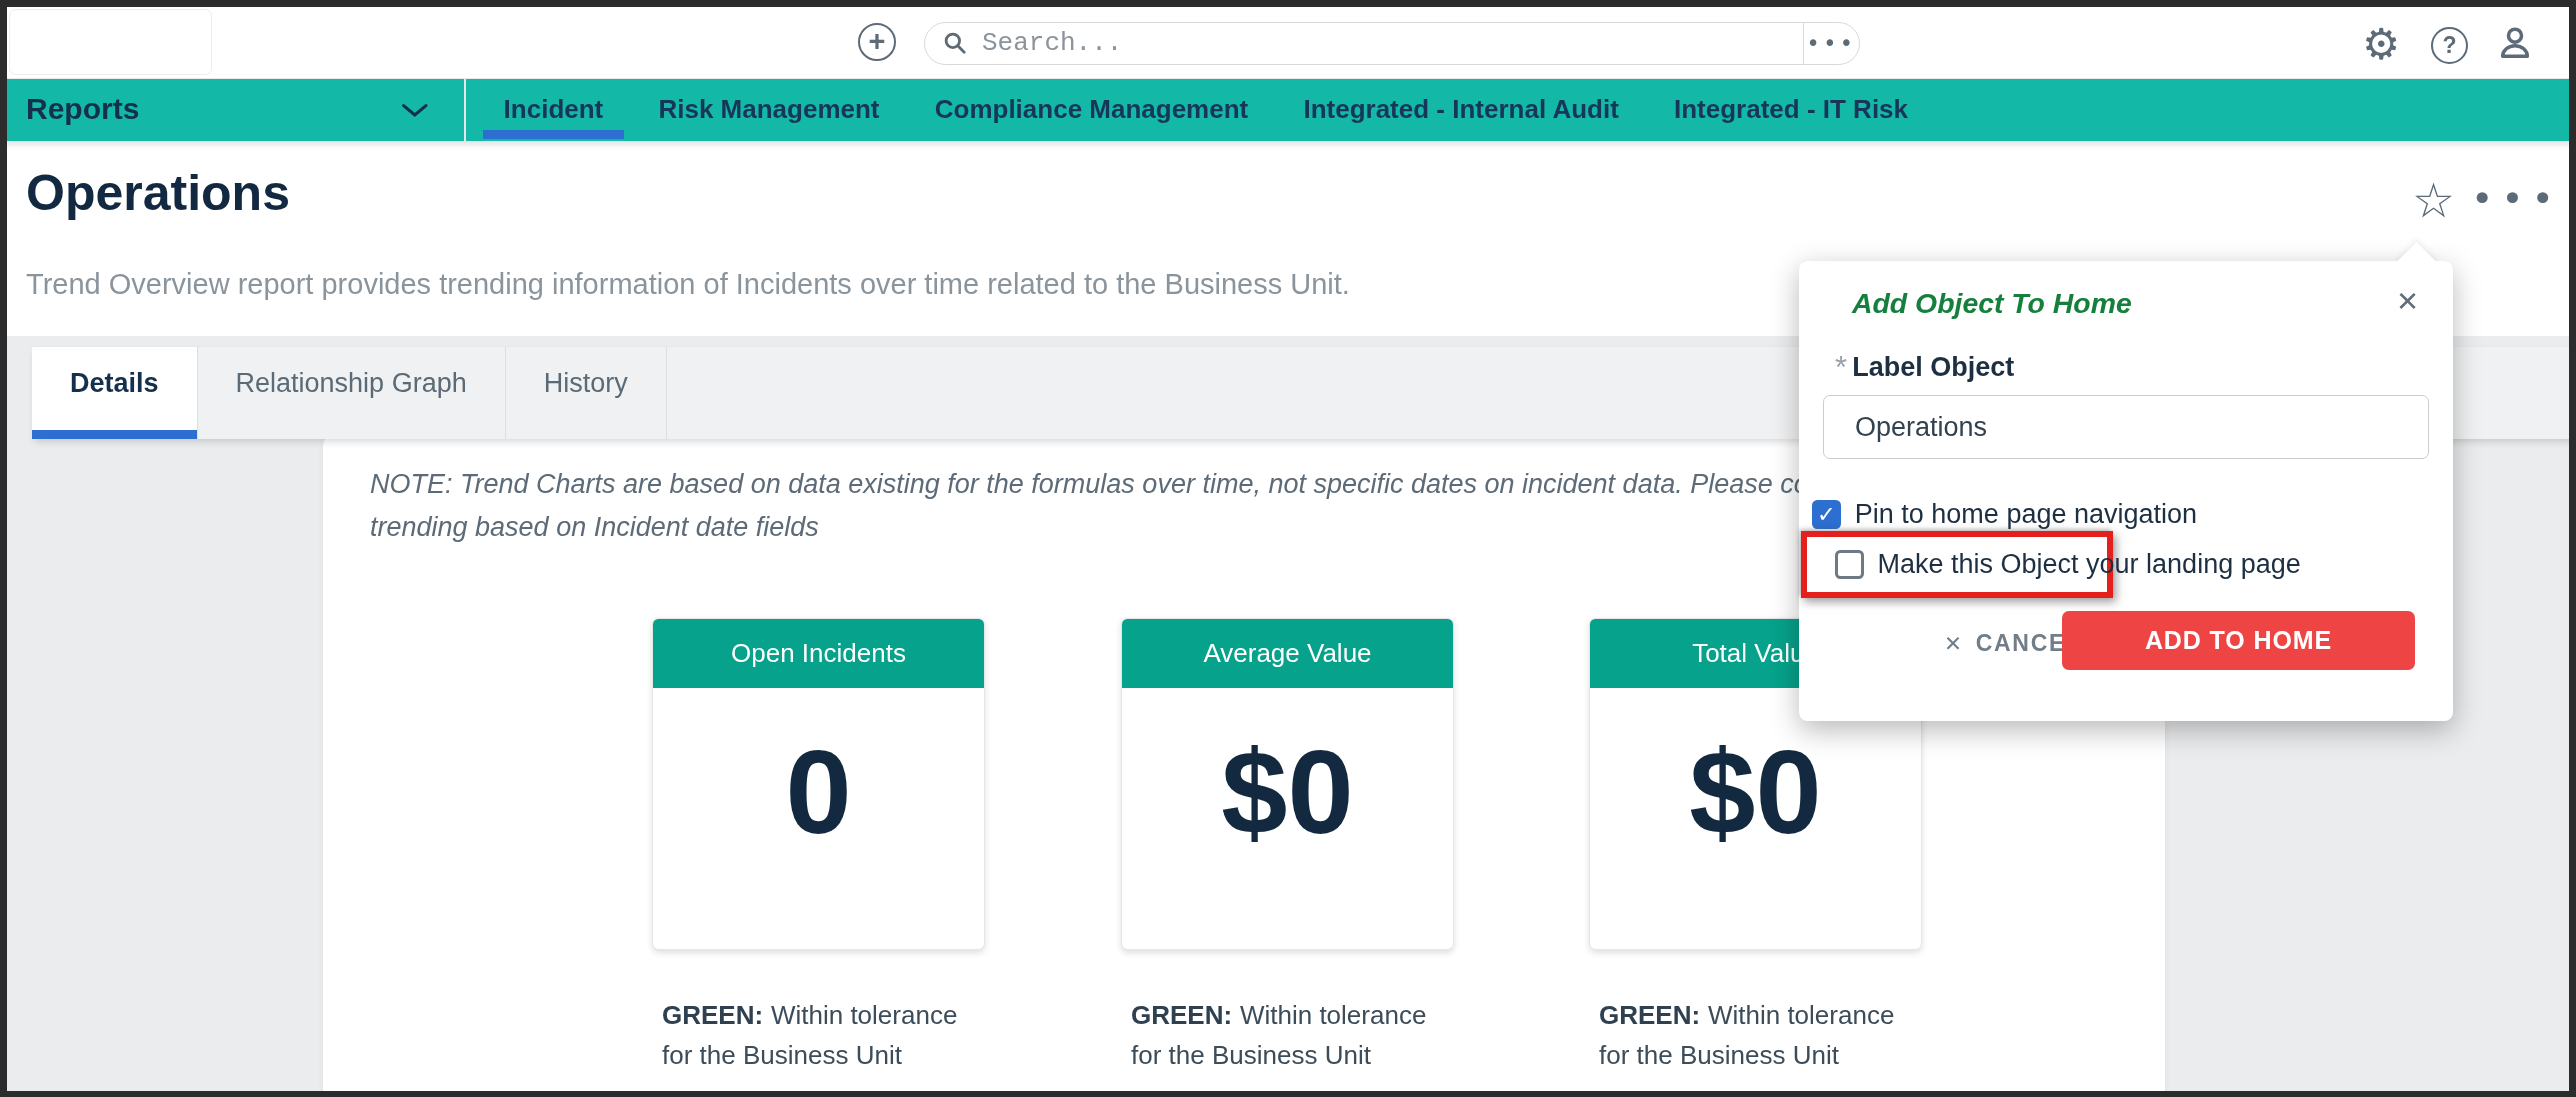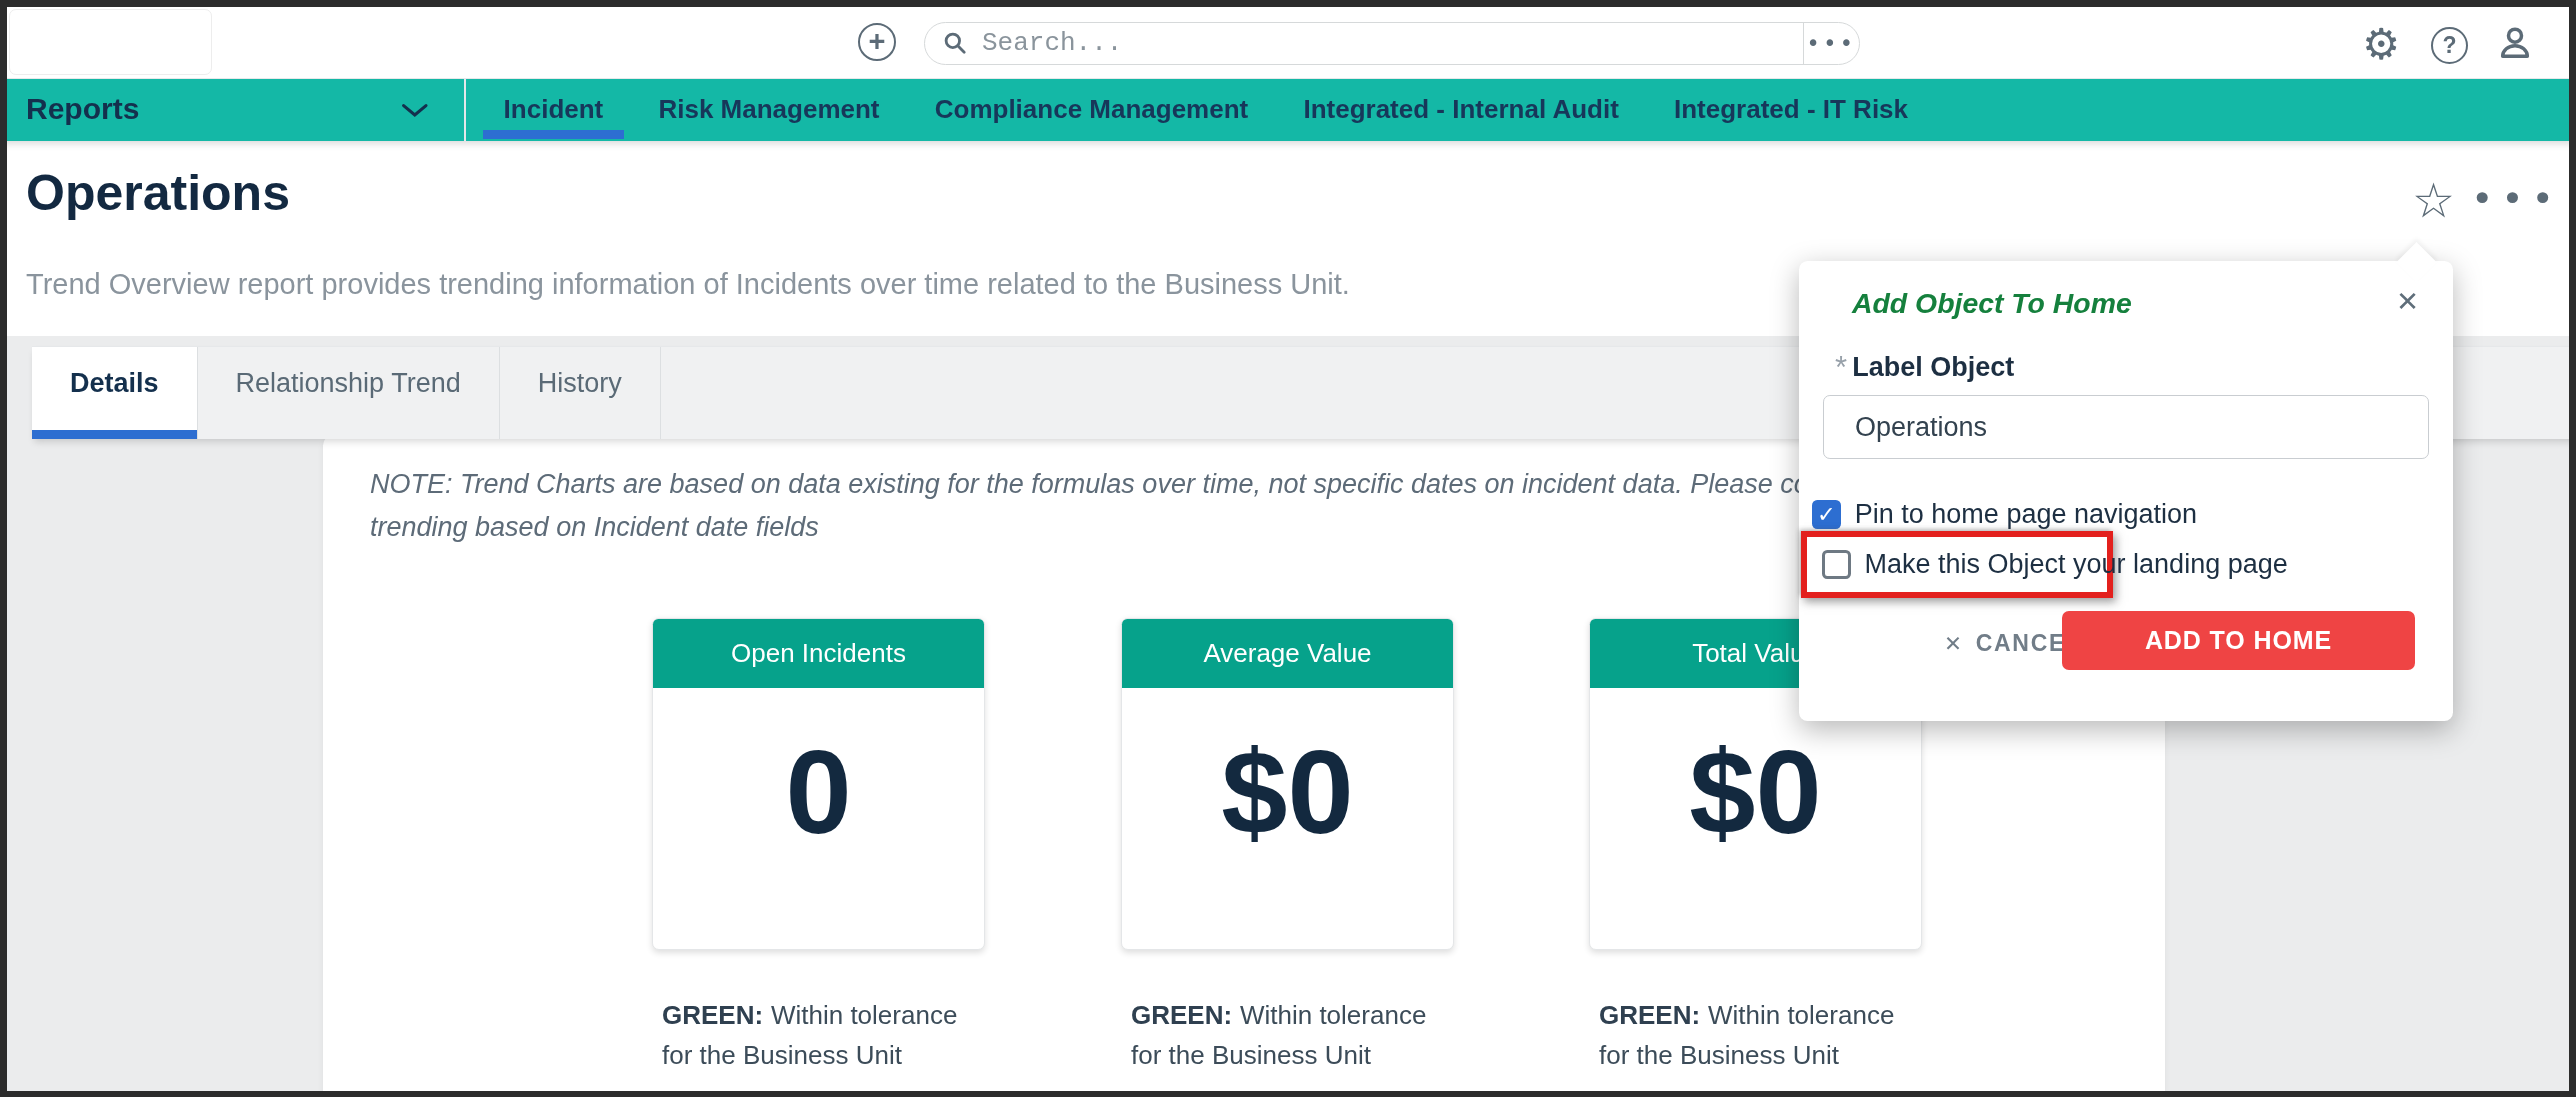--- a/index.html
+++ b/index.html
@@ -89,21 +89,21 @@
   .field-input{position:absolute;left:24px;top:134px;width:606px;height:64px;border:1.7px solid #c9cdd1;
                border-radius:6.9px;font-size:27px;color:#33424f;padding:0 0 0 31px;box-sizing:border-box;
                font-family:"Liberation Sans",sans-serif;outline:none;}
   .cbrow{position:absolute;left:13px;display:flex;align-items:center;gap:13.8px;}
   .cbrow .cblabel{font-size:27px;color:#1d2f42;}
   .cb{width:29px;height:29px;border-radius:5.2px;box-sizing:border-box;flex:0 0 auto;cursor:pointer;}
   .cb.checked{background:#2d6ed1;color:#fff;font-size:22.4px;font-weight:bold;text-align:center;
               line-height:29px;font-family:"DejaVu Sans",sans-serif;}
   .cb.unchecked{background:#fff;border:3.4px solid #6e7983;}
   .red-annotation{position:absolute;left:1.7px;top:270px;width:312px;height:67px;border:6px solid #e3201d;
-                  background:#fff;display:flex;align-items:center;gap:13.8px;padding-left:15px;
+                  background:#fff;display:flex;align-items:center;gap:13.8px;padding-left:28px;
                   box-sizing:border-box;box-shadow:3.4px 4.3px 8.6px rgba(80,80,80,.55),-1.7px -1.7px 4.3px rgba(80,80,80,.35);}
   .red-annotation .cblabel{font-size:27px;color:#1d2f42;white-space:nowrap;}
   .cancel-btn{position:absolute;left:145px;top:369px;font-size:23px;font-weight:bold;color:#717d88;
               letter-spacing:1.7px;cursor:pointer;}
   .cancel-btn .x{font-size:21.5px;margin-right:12px;font-weight:normal;font-family:"DejaVu Sans",sans-serif;}
   .submit-btn{position:absolute;left:263px;top:350px;width:353px;height:59px;background:#ef4444;border:none;
               border-radius:6.9px;color:#fff;font-size:25px;font-weight:bold;letter-spacing:0.9px;cursor:pointer;
               font-family:"Liberation Sans",sans-serif;}
 </style>
 </head>
@@ -161,21 +161,21 @@
   </div>
   <div class="star-icon">
     <span>☆</span>
   </div>
   <div class="page-ellipsis">
     <span>•••</span>
   </div>
 
   <div class="tabstrip">
     <div class="dtab active">Details</div>
-    <div class="dtab">Relationship Trend</div>
+    <div class="dtab">Relationship Graph</div>
     <div class="dtab">History</div>
   </div>
 
   <div class="content">
     <div class="panel">
       <div class="note">
         <div>NOTE: Trend Charts are based on data existing for the formulas over time, not specific dates on incident data. Please contact your Administrator to enable</div>
         <div>trending based on Incident date fields</div>
       </div>
 

